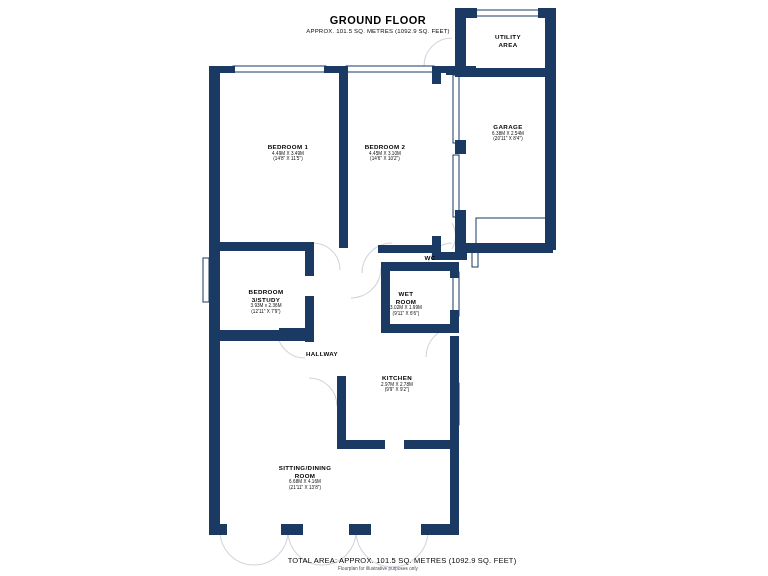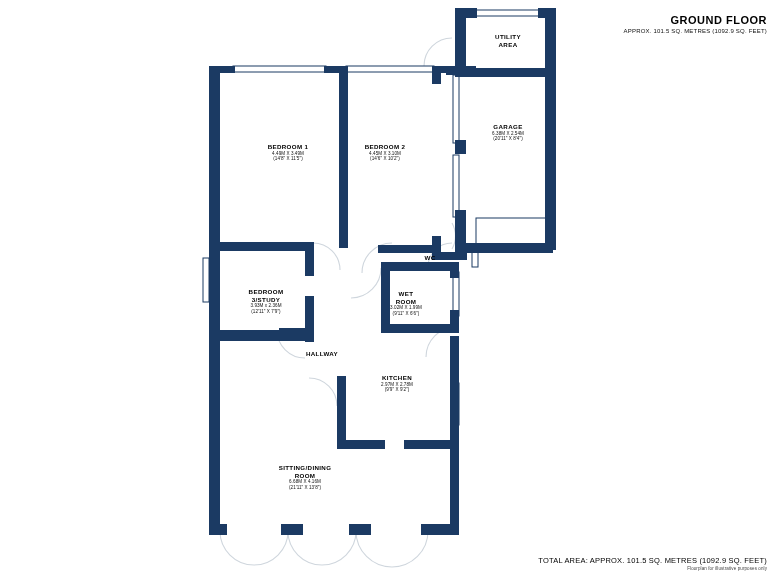--- a/index.html
+++ b/index.html
@@ -1,19 +1,19 @@
 <!DOCTYPE html>
 <html><head>
 <meta charset="utf-8">
 <style>
   html,body{margin:0;padding:0;background:#ffffff;}
   body{width:768px;height:576px;position:relative;overflow:hidden;
        font-family:"Liberation Sans",sans-serif;color:#000;}
   #plan{position:absolute;left:0;top:0;width:768px;height:576px;}
-  .ttl{position:absolute;left:0;right:1px;text-align:right;}
+  .ttl{position:absolute;left:0;right:12px;text-align:center;}
   #title{top:14px;font-size:11px;font-weight:bold;letter-spacing:.5px;}
   #subtitle{top:28px;font-size:6px;letter-spacing:.2px;color:#111;}
   #total{top:556px;font-size:7.5px;letter-spacing:.2px;margin-left:48px;}
   #disclaim{top:566px;font-size:4.5px;color:#444;letter-spacing:.1px;}
   .lbl{position:absolute;text-align:center;transform:translateX(-50%);white-space:nowrap;}
   .lbl .nm{font-size:6.2px;font-weight:bold;letter-spacing:.35px;line-height:7.6px;}
   .lbl .dm{font-size:4.6px;letter-spacing:.05px;line-height:5.6px;color:#111;}
   svg{display:block;}
 </style>
 </head>

